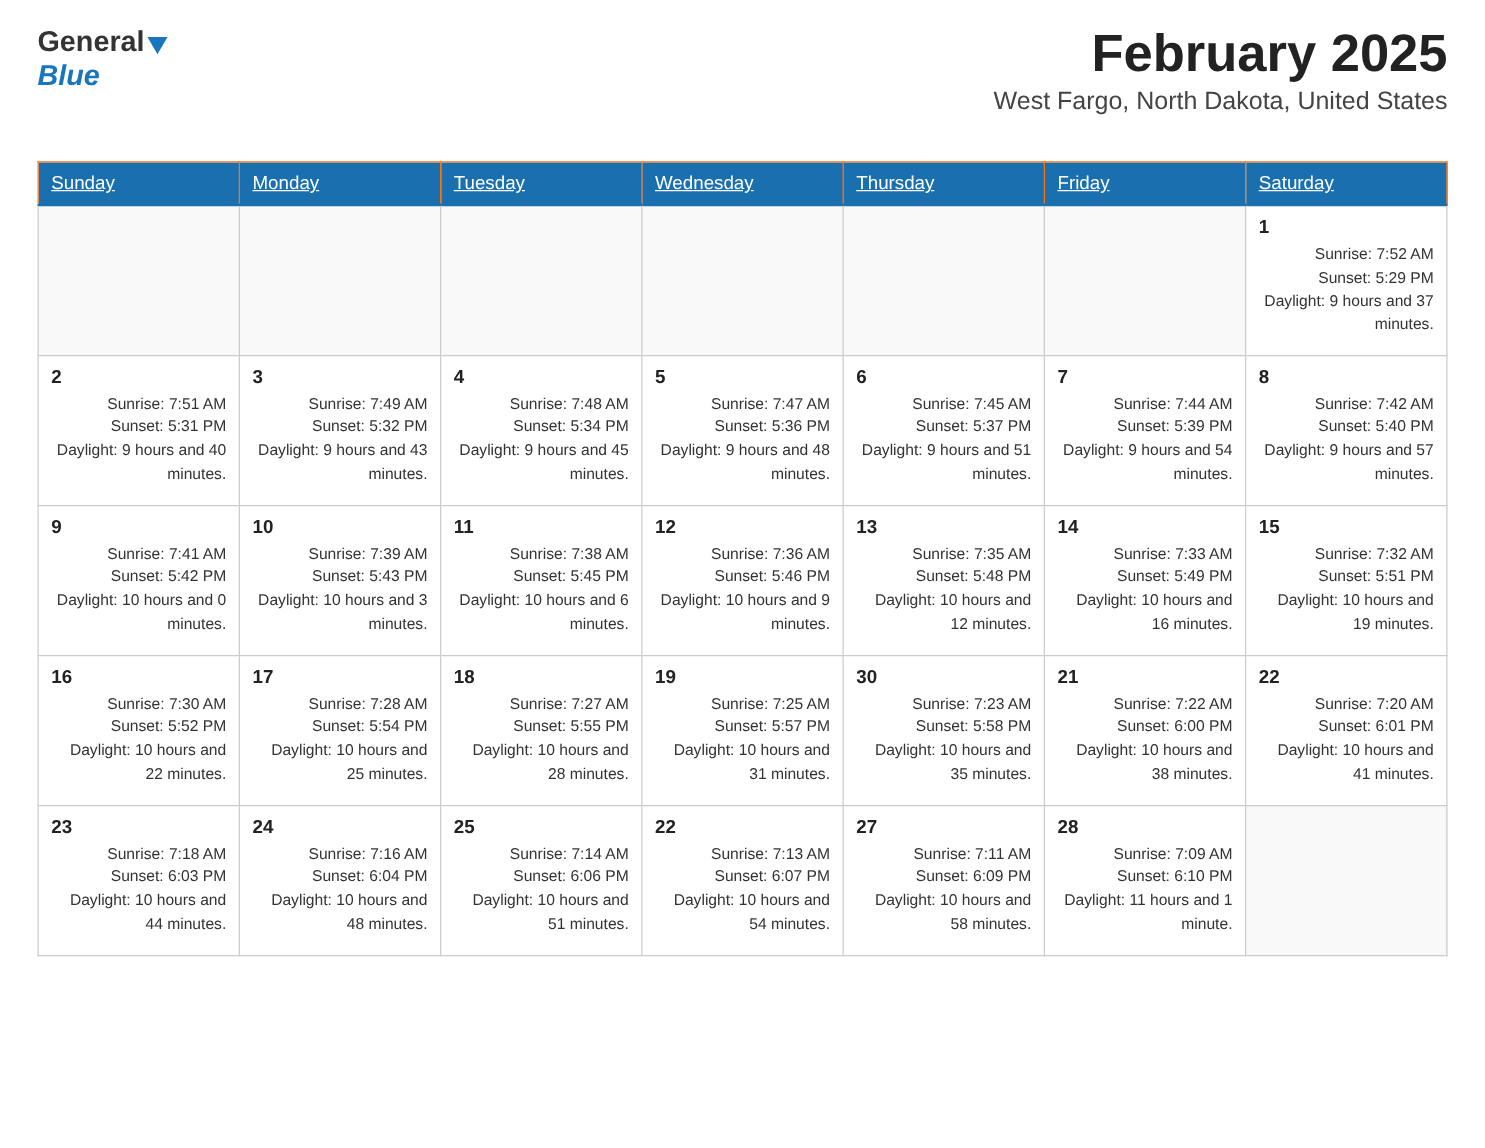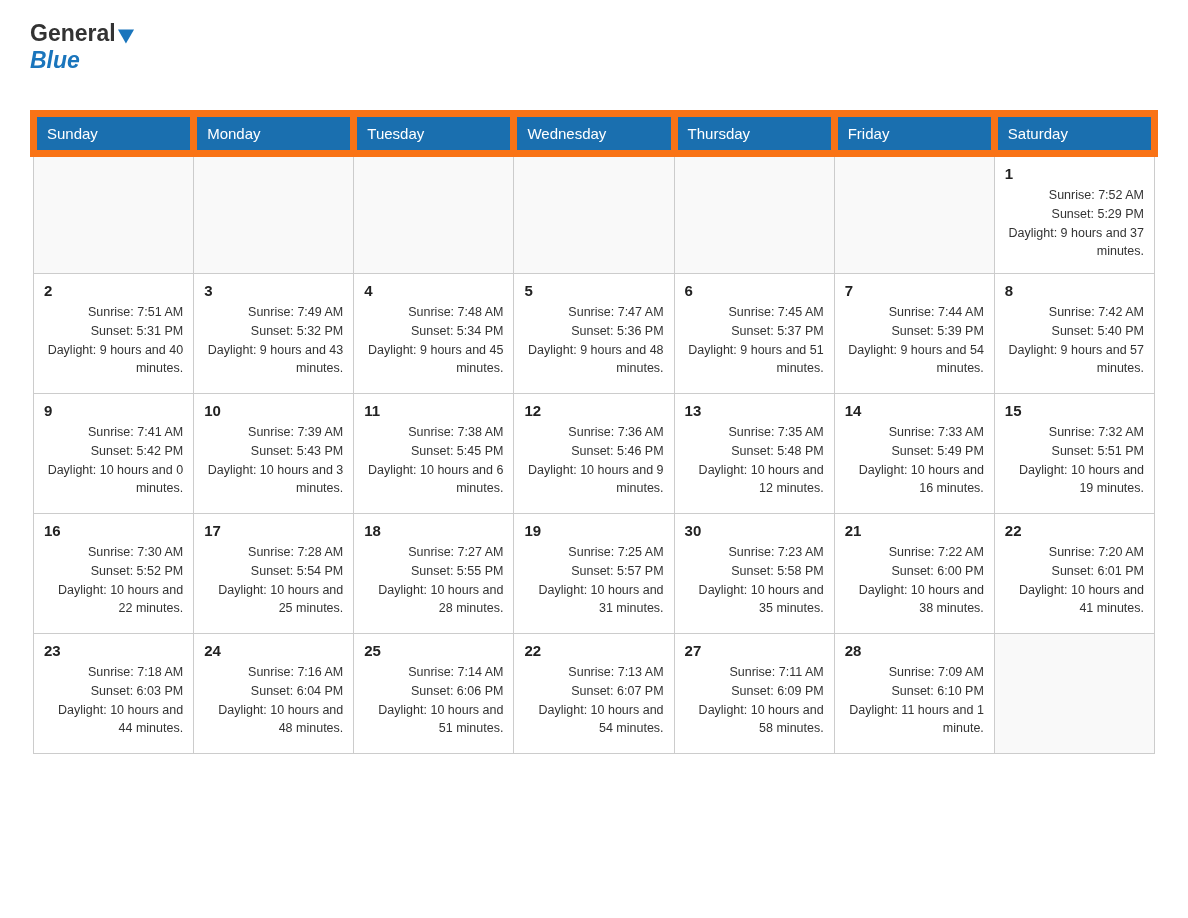--- a/index.html
+++ b/index.html
@@ -40,21 +40,22 @@
       border-collapse: collapse;
       table-layout: fixed;
     }
     .calendar thead tr th {
       background-color: #1a6faf;
       color: #fff;
       font-size: 15px;
       font-weight: normal;
       padding: 8px 10px;
       text-align: left;
-      border: 7px solid #f97316;
+      border: 1px solid #f97316;
+      text-decoration: underline;
     }
     .calendar tbody tr td {
       vertical-align: top;
       border: 1px solid #ccc;
       padding: 8px 10px;
       font-size: 13px;
       color: #333;
       min-height: 100px;
       height: 120px;
     }
@@ -115,20 +116,24 @@
 </head>
 <body>
 
 <div class="header">
   <div class="logo">
     <div class="logo-row">
       <span class="logo-text-general">General</span>
       <span class="logo-arrow"></span>
     </div>
     <span class="logo-text-blue">Blue</span>
+  </div>
+  <div class="title-section">
+    <h1>February 2025</h1>
+    <h2>West Fargo, North Dakota, United States</h2>
   </div>
 </div>
 
 <table class="calendar">
   <thead>
     <tr>
     <th>Sunday</th>
         <th>Monday</th>
         <th>Tuesday</th>
         <th>Wednesday</th>

